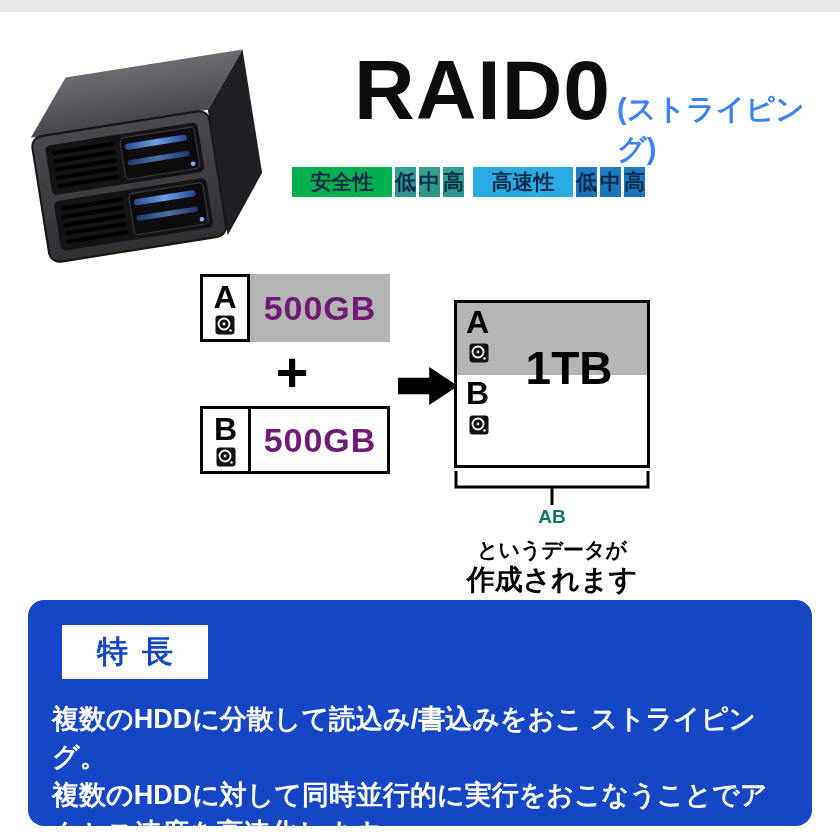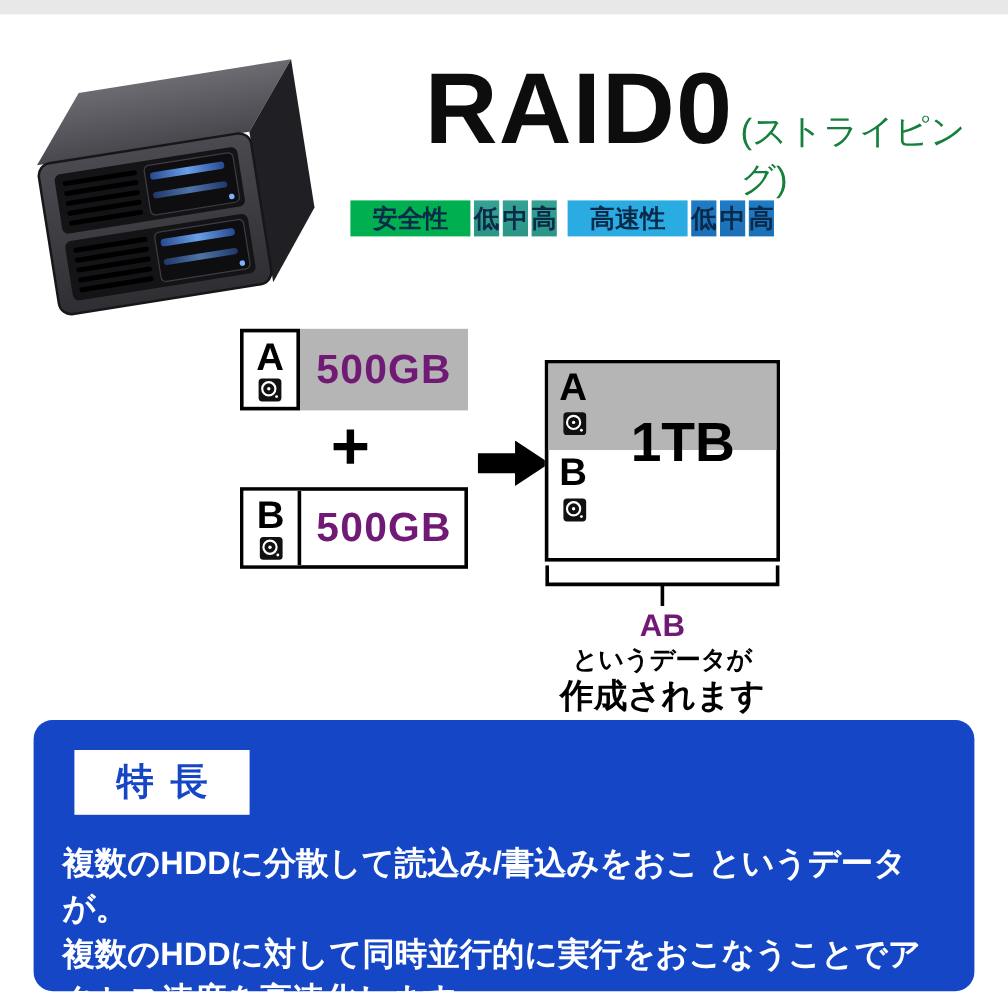--- a/index.html
+++ b/index.html
@@ -5,21 +5,21 @@
   html,body{margin:0;padding:0;background:#e8e8e8;}
   .canvas{
     position:relative;width:840px;height:840px;background:#ffffff;
     font-family:"Liberation Sans","DejaVu Sans",sans-serif;overflow:hidden;margin:12px auto;
   }
   .abs{position:absolute;}
 
   
   .title-row{left:354px;top:36px;display:flex;align-items:baseline;}
   .title-main{font-size:84px;font-weight:800;color:#0d0d0d;letter-spacing:1px;line-height:1;}
-  .title-sub{font-size:29px;font-weight:400;color:#15803d;margin-left:6px;}
+  .title-sub{font-size:29px;font-weight:700;color:#3b82f6;margin-left:6px;}
 
   
   .ratings{left:292px;top:155px;width:518px;display:flex;flex-direction:row;gap:9px;}
   .rating-row{display:flex;gap:3px;height:30px;}
   .rating-label{width:100px;display:flex;align-items:center;justify-content:center;
     font-size:21px;font-weight:700;color:#0a2a4a;}
   .rating-seg{flex:1;display:flex;align-items:center;justify-content:center;
     font-size:21px;font-weight:700;color:#0a2a4a;}
   .safety .rating-label{background:#00b050;}
   .safety .rating-seg{background:linear-gradient(180deg,#35a293,#2b9586);}
@@ -41,21 +41,21 @@
     clip-path:polygon(0% 28%,52% 28%,52% 0%,100% 50%,52% 100%,52% 72%,0% 72%);}
 
   .combined{left:454px;top:288px;width:196px;height:168px;border:3px solid #000;background:#fff;box-sizing:border-box;}
   .combined-top{position:absolute;left:0;top:0;right:0;height:72px;background:#b5b5b5;}
   .comb-letter{position:absolute;font-size:32px;font-weight:800;line-height:1;color:#000;}
   .comb-cap{position:absolute;left:36px;right:2px;top:42px;text-align:center;
     font-size:46px;font-weight:800;color:#000;line-height:1;}
   .hdd-icon{display:block;}
 
   .bracket{left:454px;top:459px;}
-  .result-ab{left:454px;top:494px;width:196px;text-align:center;font-size:26px;font-weight:800;color:#701a75;}
+  .result-ab{left:454px;top:494px;width:196px;text-align:center;font-size:19px;font-weight:800;color:#0f766e;}
   .result-cap1{left:420px;top:524px;width:264px;text-align:center;font-size:21px;font-weight:700;color:#000;}
   .result-cap2{left:420px;top:549px;width:264px;text-align:center;font-size:28px;font-weight:700;color:#000;}
 
   
   .features{left:28px;top:588px;width:784px;height:226px;background:#1446c6;border-radius:16px;}
   .feat-head{position:absolute;left:34px;top:25px;width:146px;height:54px;background:#fff;
     display:flex;align-items:center;justify-content:center;}
   .feat-head-text{color:#1446c6;font-size:31px;font-weight:800;letter-spacing:14px;margin-right:-14px;}
   .feat-body{position:absolute;left:24px;top:100px;right:16px;color:#fff;font-size:27px;font-weight:700;line-height:38px;}
 </style>
@@ -188,19 +188,19 @@
 
   <div class="abs result-ab">AB</div>
   <div class="abs result-cap1">というデータが</div>
   <div class="abs result-cap2">作成されます</div>
 
   <div class="abs features">
     <div class="feat-head">
       <span class="feat-head-text">特長</span>
     </div>
     <div class="feat-body">
-      <div>複数のHDDに分散して読込み/書込みをおこ というデータが。</div>
+      <div>複数のHDDに分散して読込み/書込みをおこ ストライピング。</div>
       <div>複数のHDDに対して同時並行的に実行をおこなうことでア</div>
       <div>クセス速度を高速化します。</div>
     </div>
   </div>
 
 </div>
 
 </body></html>

